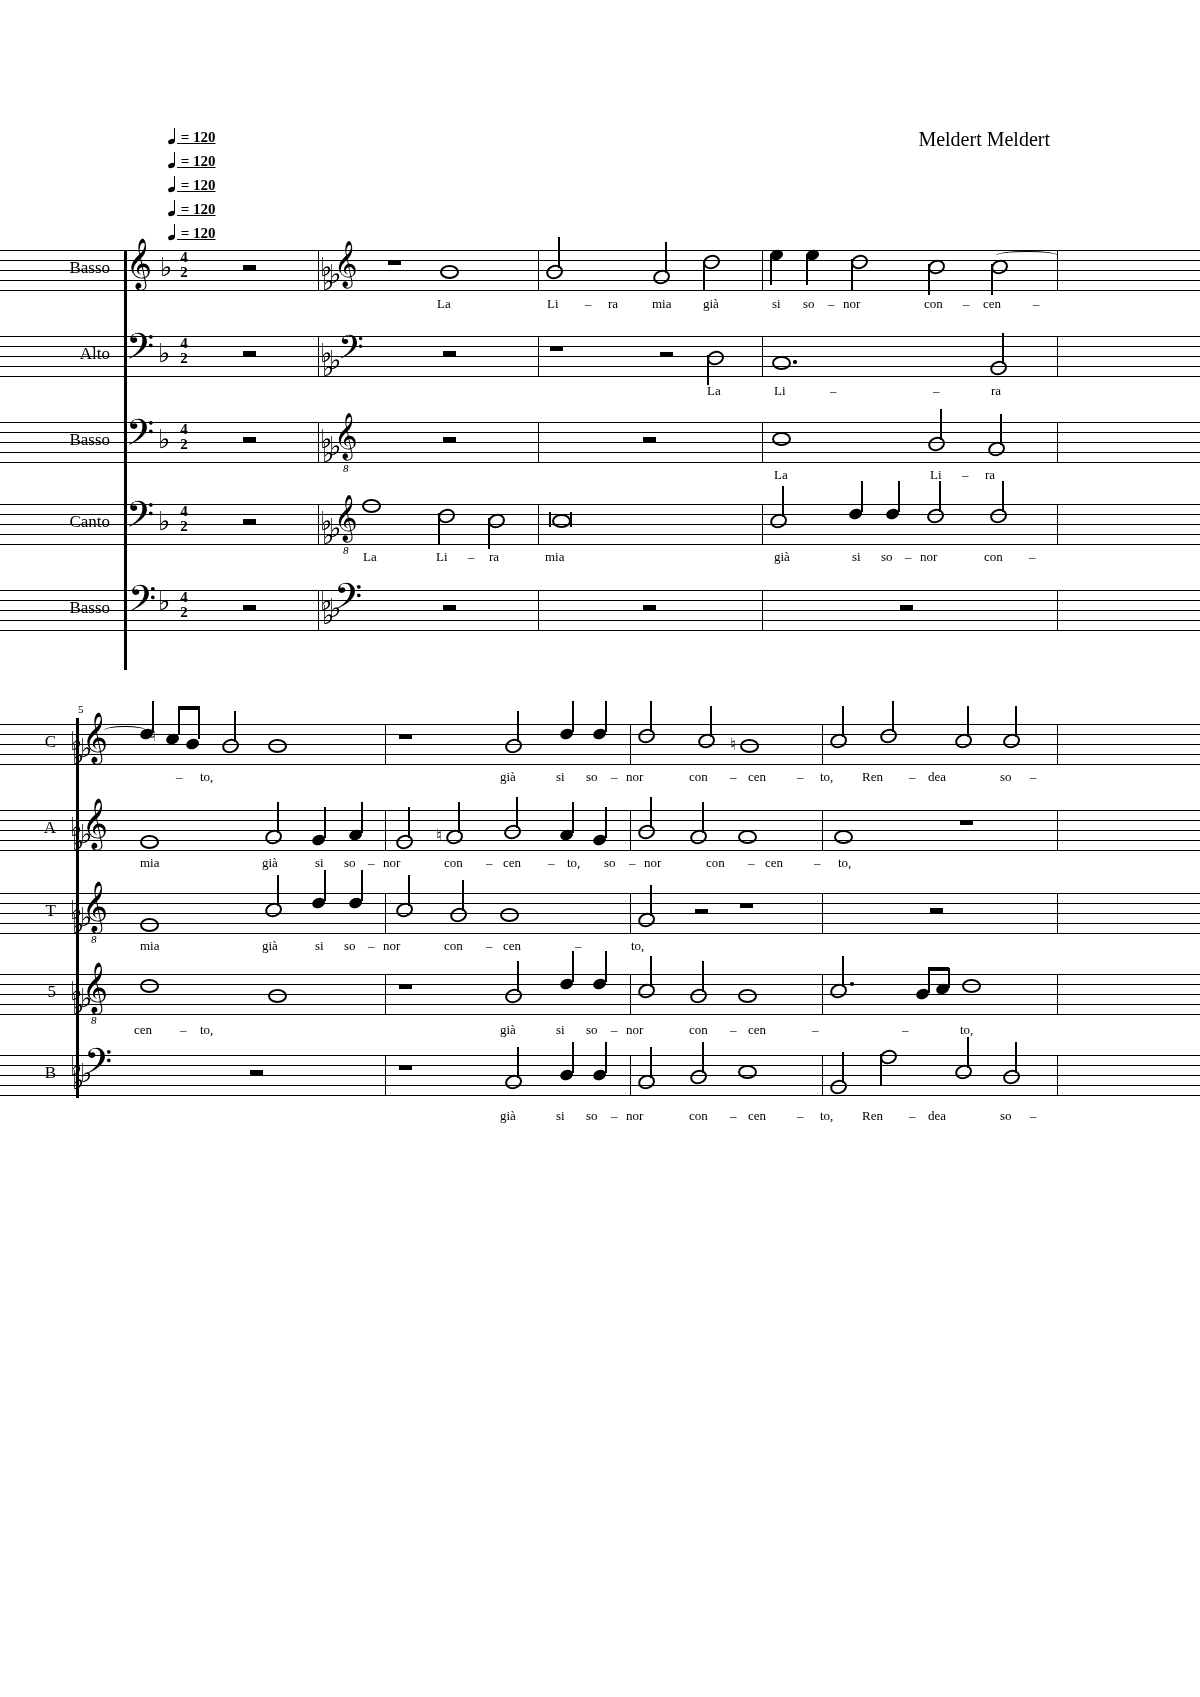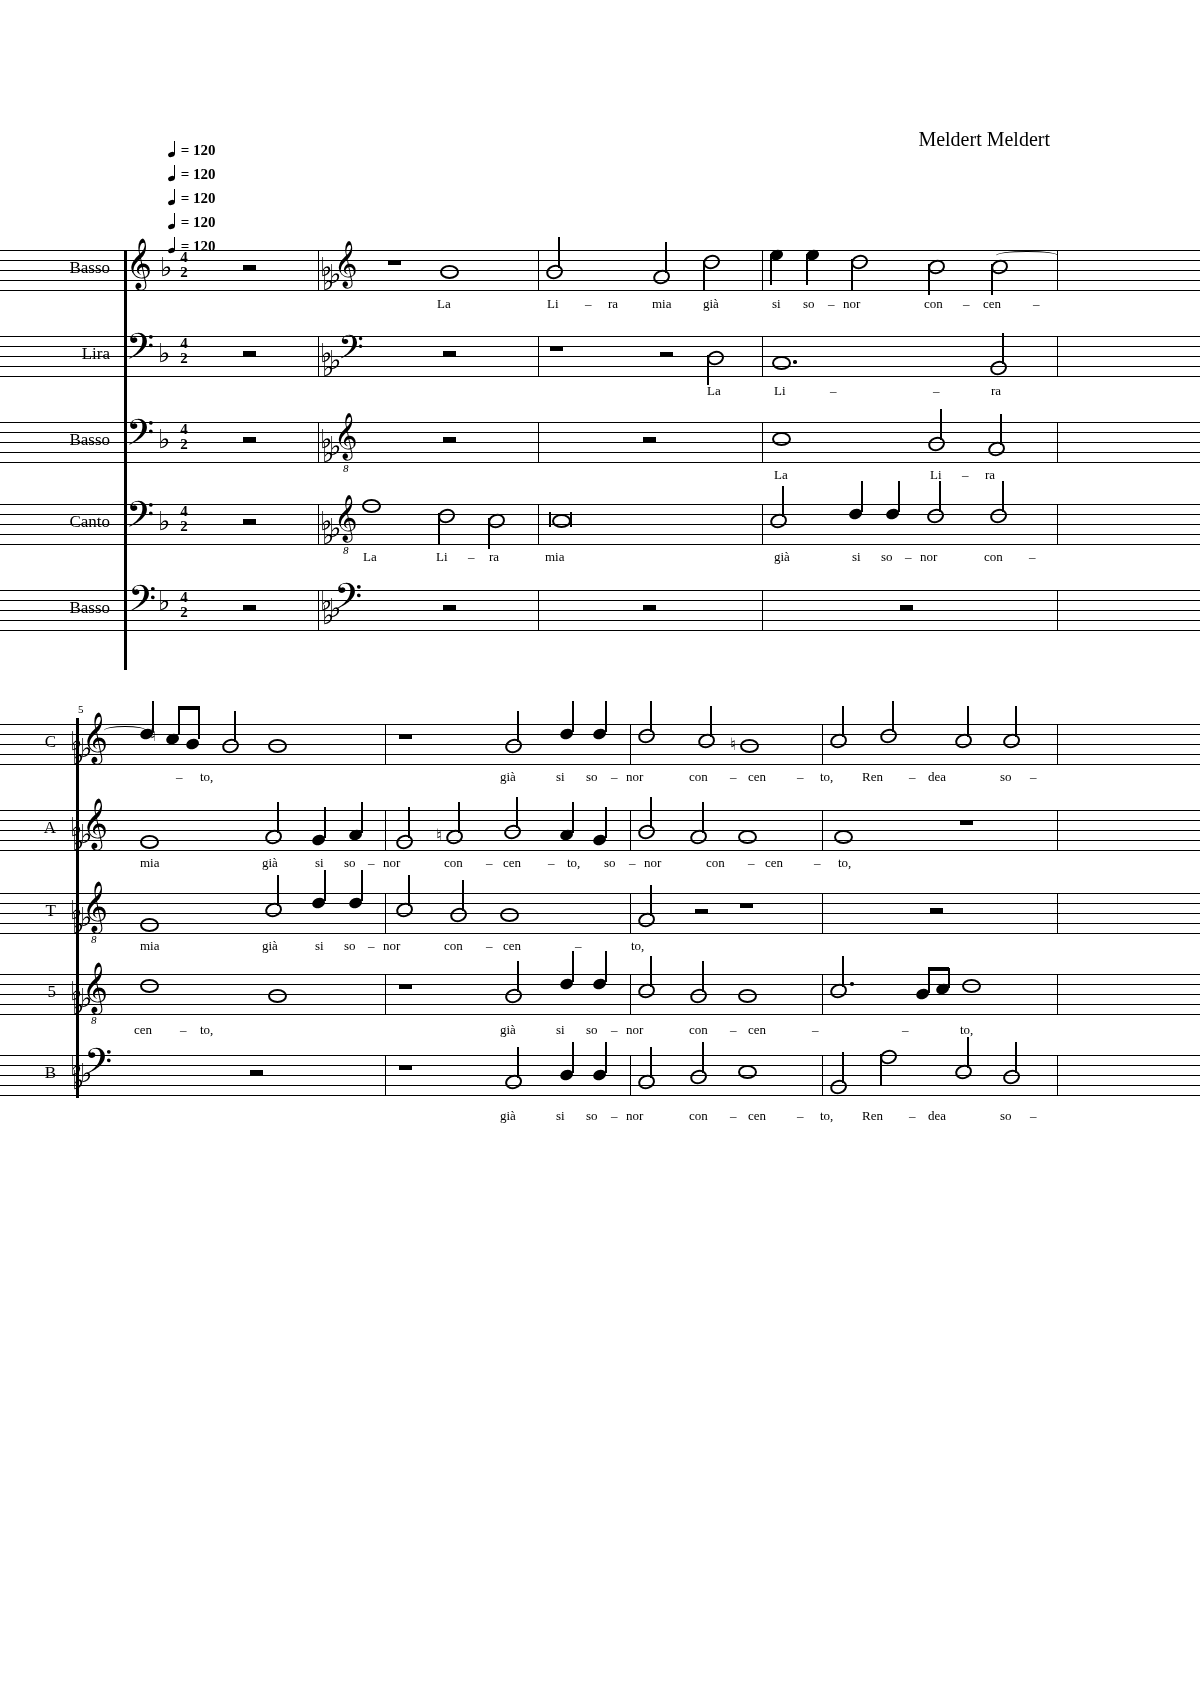--- a/index.html
+++ b/index.html
@@ -2,21 +2,21 @@
 <html><head>
 <meta charset="utf-8">
 <style>
   html,body{margin:0;padding:0;background:#ffffff;}
   body{width:1200px;height:1697px;position:relative;font-family:"Liberation Serif",serif;color:#000;}
   .page{position:relative;width:1200px;height:1697px;overflow:hidden;}
 
   .title{position:absolute;top:38px;left:0;width:1200px;text-align:center;font-size:40px;font-family:"Liberation Serif",serif;}
   .composer{position:absolute;top:128px;right:150px;font-size:20px;font-family:"Liberation Serif",serif;}
 
-  .tempo-block{position:absolute;left:168px;top:138px;}
+  .tempo-block{position:absolute;left:168px;top:125px;text-decoration:underline;}
   .tempo{font-size:15px;font-weight:bold;font-family:"Liberation Serif",serif;line-height:24px;white-space:nowrap;}
   .tempo .qn{display:inline-block;position:relative;width:9px;height:14px;vertical-align:-2px;}
   .tempo .qn::before{content:"";position:absolute;left:0;bottom:0;width:7px;height:5px;background:#000;border-radius:50%;transform:rotate(-20deg);}
   .tempo .qn::after{content:"";position:absolute;left:6px;bottom:3px;width:1.4px;height:13px;background:#000;}
 
   
   .system{position:absolute;left:0;width:1200px;}
   .staff{position:absolute;left:0;width:1200px;height:42px;}
   .staff .lines{position:absolute;left:0;top:0;width:1200px;height:41px;}
   .staff .lines i{position:absolute;left:0;width:100%;height:1px;background:#000;}
@@ -121,21 +121,21 @@
       <div class="lyric" style="left:772px;top:296px;">si</div>
       <div class="lyric" style="left:803px;top:296px;">so</div>
       <div class="lyric" style="left:828px;top:296px;">–</div>
       <div class="lyric" style="left:843px;top:296px;">nor</div>
       <div class="lyric" style="left:924px;top:296px;">con</div>
       <div class="lyric" style="left:963px;top:296px;">–</div>
       <div class="lyric" style="left:983px;top:296px;">cen</div>
       <div class="lyric" style="left:1033px;top:296px;">–</div>
     </div>
 
-    <div class="part-name" style="left:30px;top:344px;width:80px;">Lira</div>
+    <div class="part-name" style="left:30px;top:344px;width:80px;">Alto</div>
     <div class="staff" style="top:336px;">
       <div class="lines">
           <i></i>
           <i></i>
           <i></i>
           <i></i>
           <i></i>
         </div>
       <div class="clef" style="left:126px;top:-7px;">𝄢</div>
       <div class="acc" style="left:158px;top:4px;">♭</div>

